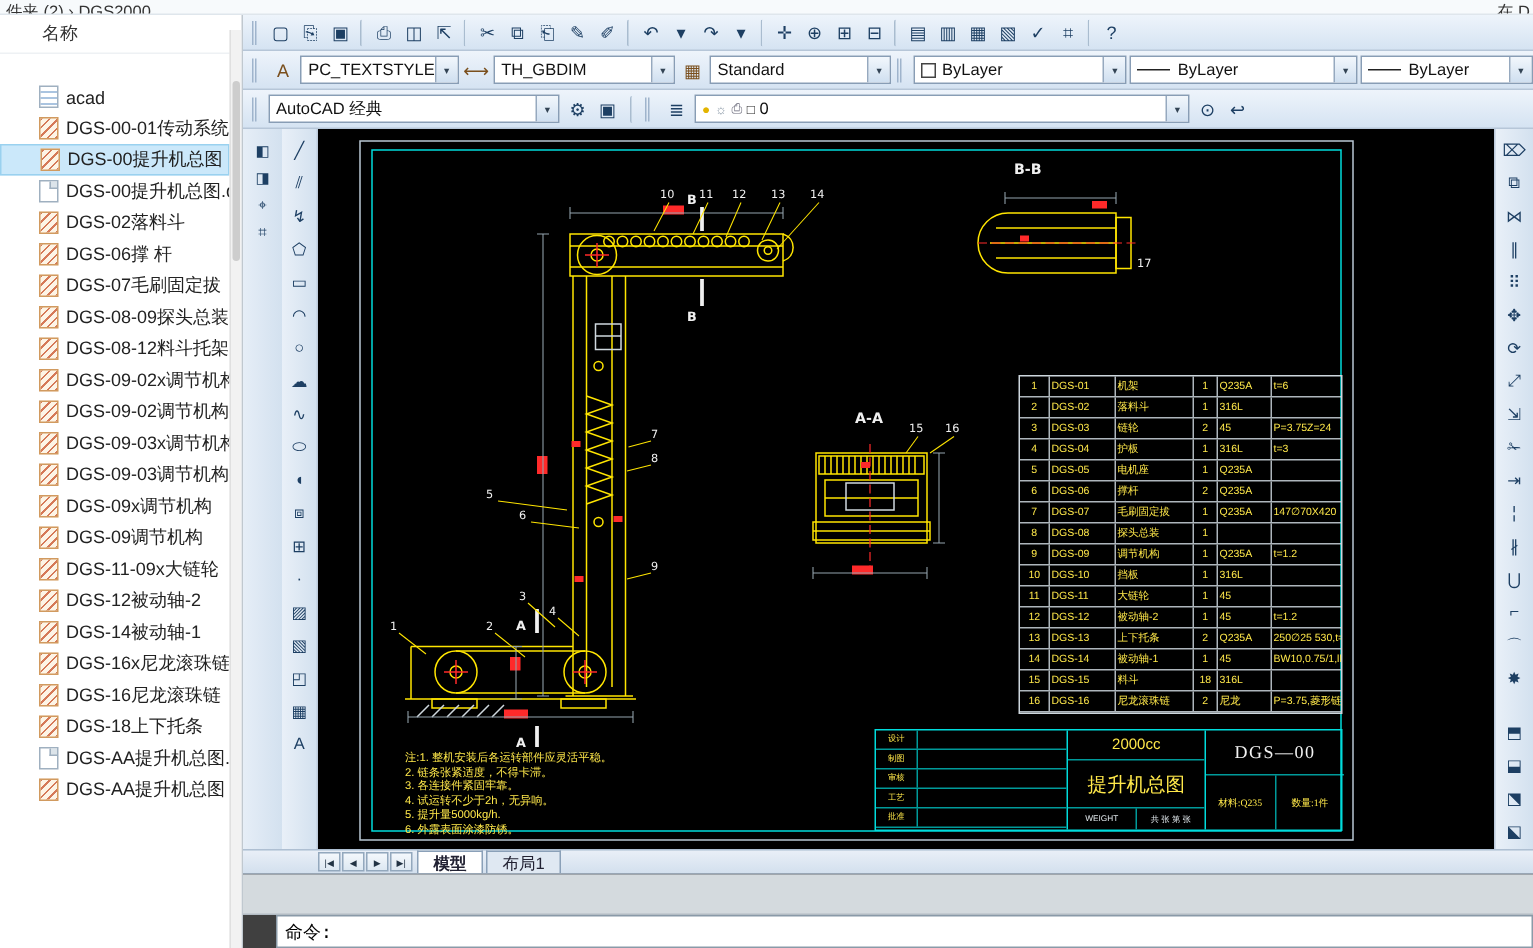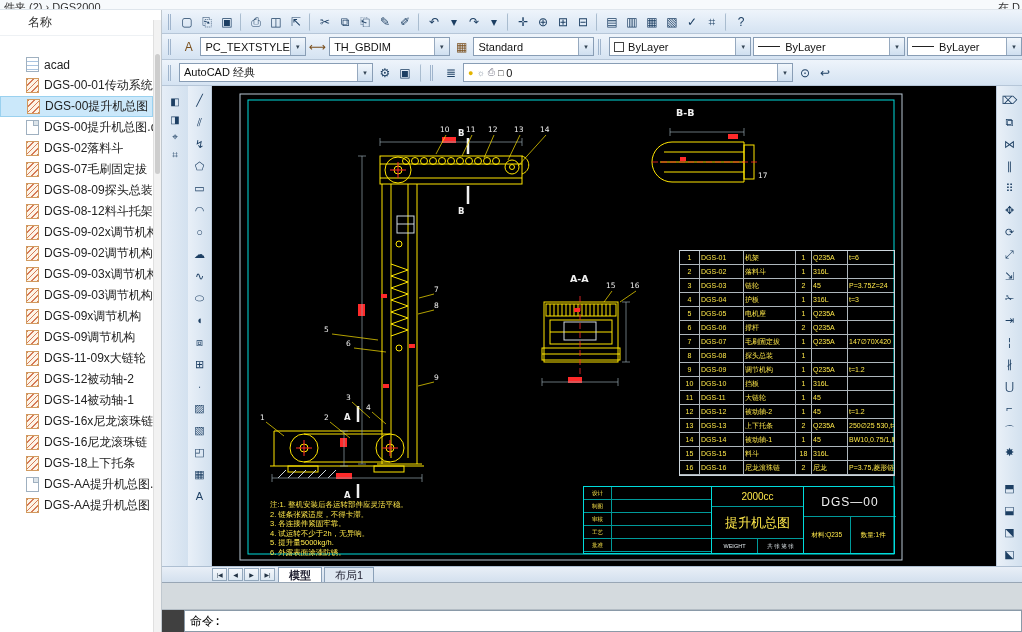--- a/index.html
+++ b/index.html
@@ -86,21 +86,21 @@
   .pt-row { display:grid; grid-template-columns:20px 44px 52px 16px 36px 1fr; height:14px; }
   .pt-row > span { border-right:1px solid rgba(205,214,221,.85); border-bottom:1px solid rgba(205,214,221,.85);
     font-size:7px; color:#ffe84a; overflow:hidden; white-space:nowrap; padding-left:1px; line-height:13px; }
   .pt-row > span:first-child, .pt-row .c { text-align:center; padding-left:0; }
   .pt-row > span:last-child { border-right:none; }
 
   
   .tb { position:absolute; left:371px; top:400px; width:312px; height:68px; border:1px solid #00dcdc;
     display:grid; grid-template-columns:128px 92px 92px; color:#ffe84a; }
   .tb-col { border-right:1px solid #00dcdc; position:relative; overflow:hidden; }
-  .tb-col:last-child { border-right:none; }
+  .tb-col:last-child { border-right:none;font-family:Liberation Serif, serif; }
   .tb-sign { height:13px; border-bottom:1px solid rgba(0,220,220,.7); display:flex; }
   .tb-sign span { width:28px; border-right:1px solid rgba(0,220,220,.7); font-size:5.5px; line-height:12px; text-align:center; overflow:hidden; }
   .tb-mid { display:flex; flex-direction:column; height:100%; }
   .tb-model { height:20px; border-bottom:1px solid rgba(0,220,220,.7); font-size:10px; display:flex; align-items:center; justify-content:center; }
   .tb-title { flex:1; font-size:13px; display:flex; align-items:center; justify-content:center; border-bottom:1px solid rgba(0,220,220,.7); }
   .tb-wrow { height:14px; display:flex; font-size:5.5px; color:#dfe6ea; }
   .tb-wrow span { flex:1; border-right:1px solid rgba(0,220,220,.7); display:flex; align-items:center; justify-content:center; overflow:hidden; }
   .tb-wrow span:last-child { border-right:none; }
   .tb-no { height:30px; border-bottom:1px solid rgba(0,220,220,.7); color:#f2f2f2; font-size:12px; letter-spacing:1px;
     display:flex; align-items:center; justify-content:center; }
@@ -160,20 +160,24 @@
         <div class="file-item">
           <span class="ficon icon-doc"></span>
           <span>DGS-00提升机总图.d...</span>
         </div>
 
         <div class="file-item">
           <span class="ficon icon-dwg"></span>
           <span>DGS-02落料斗</span>
         </div>
 
+        <div class="file-item">
+          <span class="ficon icon-dwg"></span>
+          <span>DGS-06撑 杆</span>
+        </div>
 
         <div class="file-item">
           <span class="ficon icon-dwg"></span>
           <span>DGS-07毛刷固定拔</span>
         </div>
 
         <div class="file-item">
           <span class="ficon icon-dwg"></span>
           <span>DGS-08-09探头总装配</span>
         </div>

